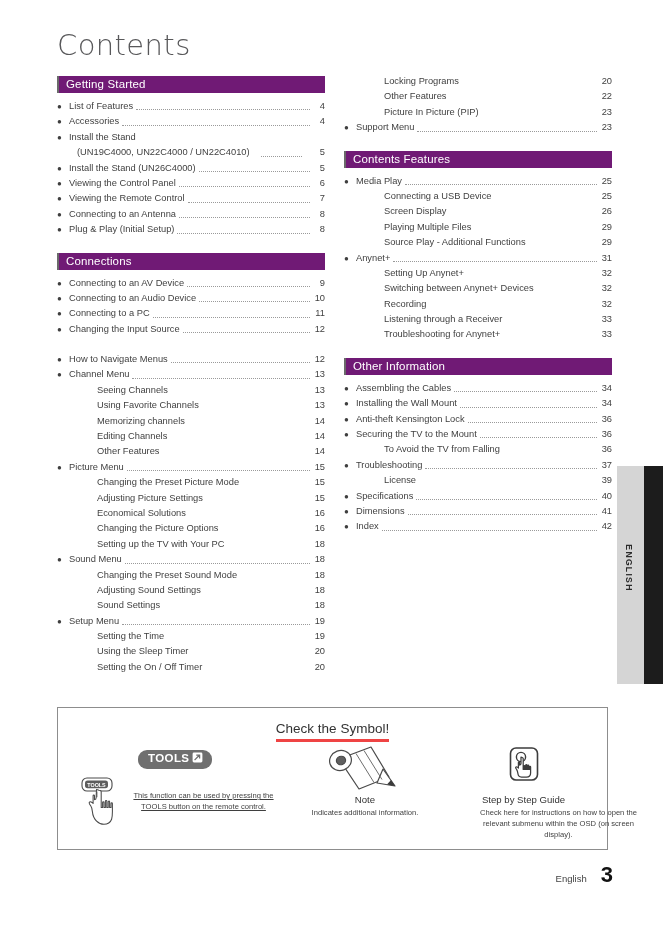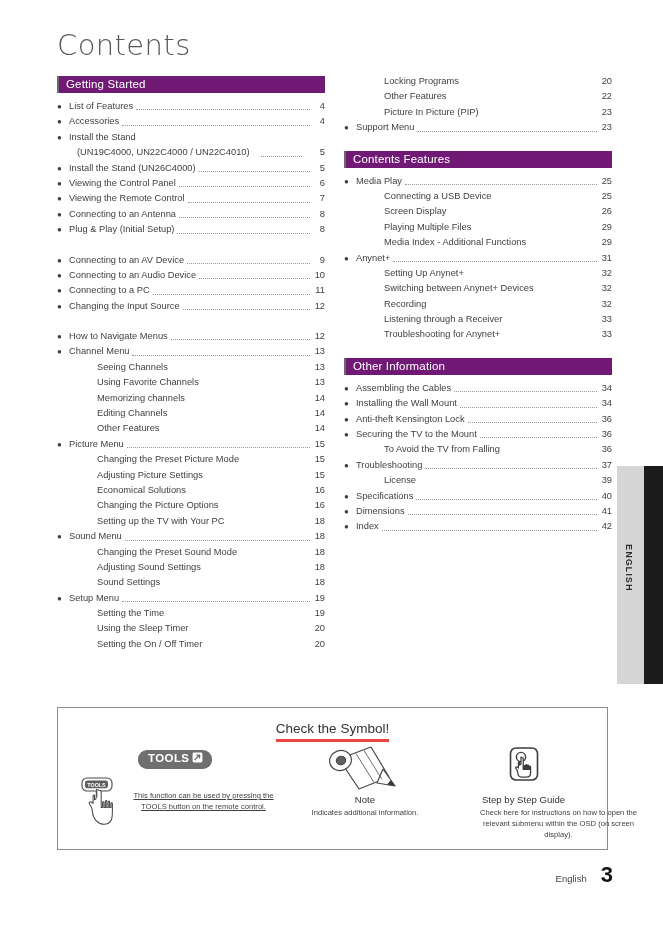--- a/index.html
+++ b/index.html
@@ -290,20 +290,21 @@
         <span class="toc-page">8</span>
       </div>
       <div class="toc-row l1">
         <span class="bullet">●</span>
         <span class="toc-label">Plug &amp; Play (Initial Setup)</span>
         <span class="leader"></span>
         <span class="toc-page">8</span>
       </div>
     </div>
     <div class="sec-block">
+      <div class="sec-bar">Connections</div>
       <div class="toc-row l1">
         <span class="bullet">●</span>
         <span class="toc-label">Connecting to an AV Device</span>
         <span class="leader"></span>
         <span class="toc-page">9</span>
       </div>
       <div class="toc-row l1">
         <span class="bullet">●</span>
         <span class="toc-label">Connecting to an Audio Device</span>
         <span class="leader"></span>
@@ -500,21 +501,21 @@
         <span class="toc-page">26</span>
       </div>
       <div class="toc-row l2">
         <span class="bullet empty">●</span>
         <span class="toc-label">Playing Multiple Files</span>
         <span class="leader blank"></span>
         <span class="toc-page">29</span>
       </div>
       <div class="toc-row l2">
         <span class="bullet empty">●</span>
-        <span class="toc-label">Media Index - Additional Functions</span>
+        <span class="toc-label">Source Play - Additional Functions</span>
         <span class="leader blank"></span>
         <span class="toc-page">29</span>
       </div>
       <div class="toc-row l1">
         <span class="bullet">●</span>
         <span class="toc-label">Anynet+</span>
         <span class="leader"></span>
         <span class="toc-page">31</span>
       </div>
       <div class="toc-row l2">

